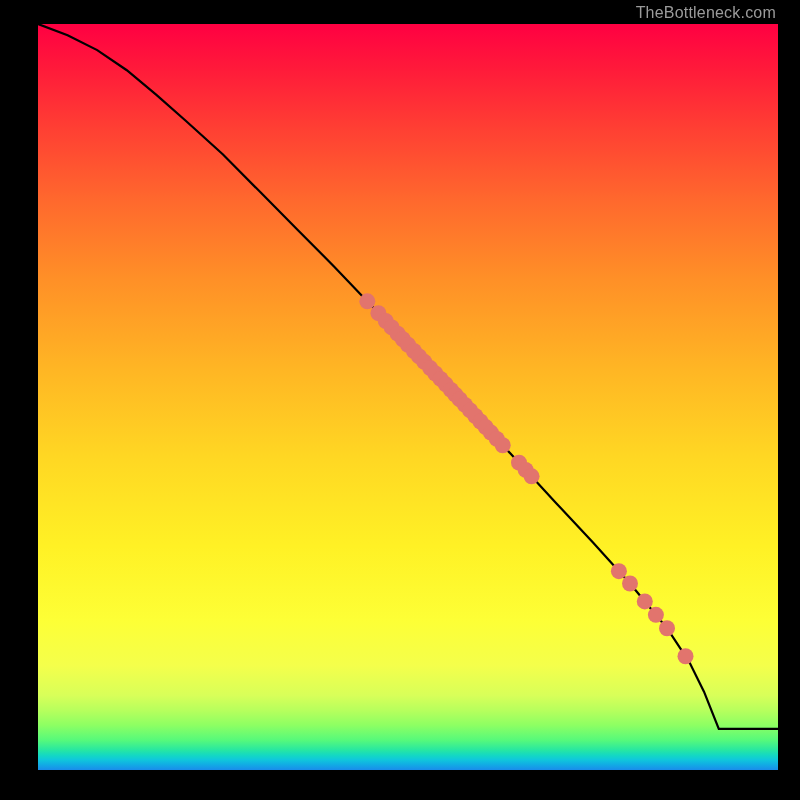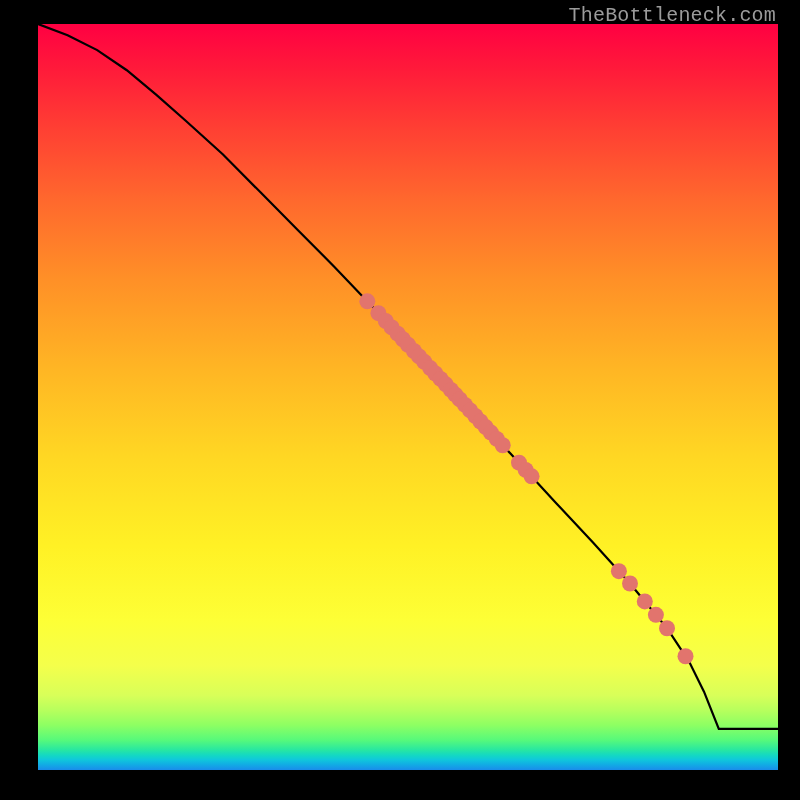--- a/index.html
+++ b/index.html
@@ -45,23 +45,22 @@
       #10c8db 98.6%,
       #11afe3 99.2%,
       #1a8ceb 100%
     );
   }
   .watermark {
     position: absolute;
     top: 4px;
     right: 24px;
     color: #9b9b9b;
-    font-size: 20px;
+    font-size: 16px;
     letter-spacing: 0.2px;
-    font-family: Liberation Mono, monospace;
   }
   svg.overlay {
     position: absolute;
     left: 0;
     top: 0;
     width: 740px;
     height: 746px;
   }
   .curve {
     fill: none;

